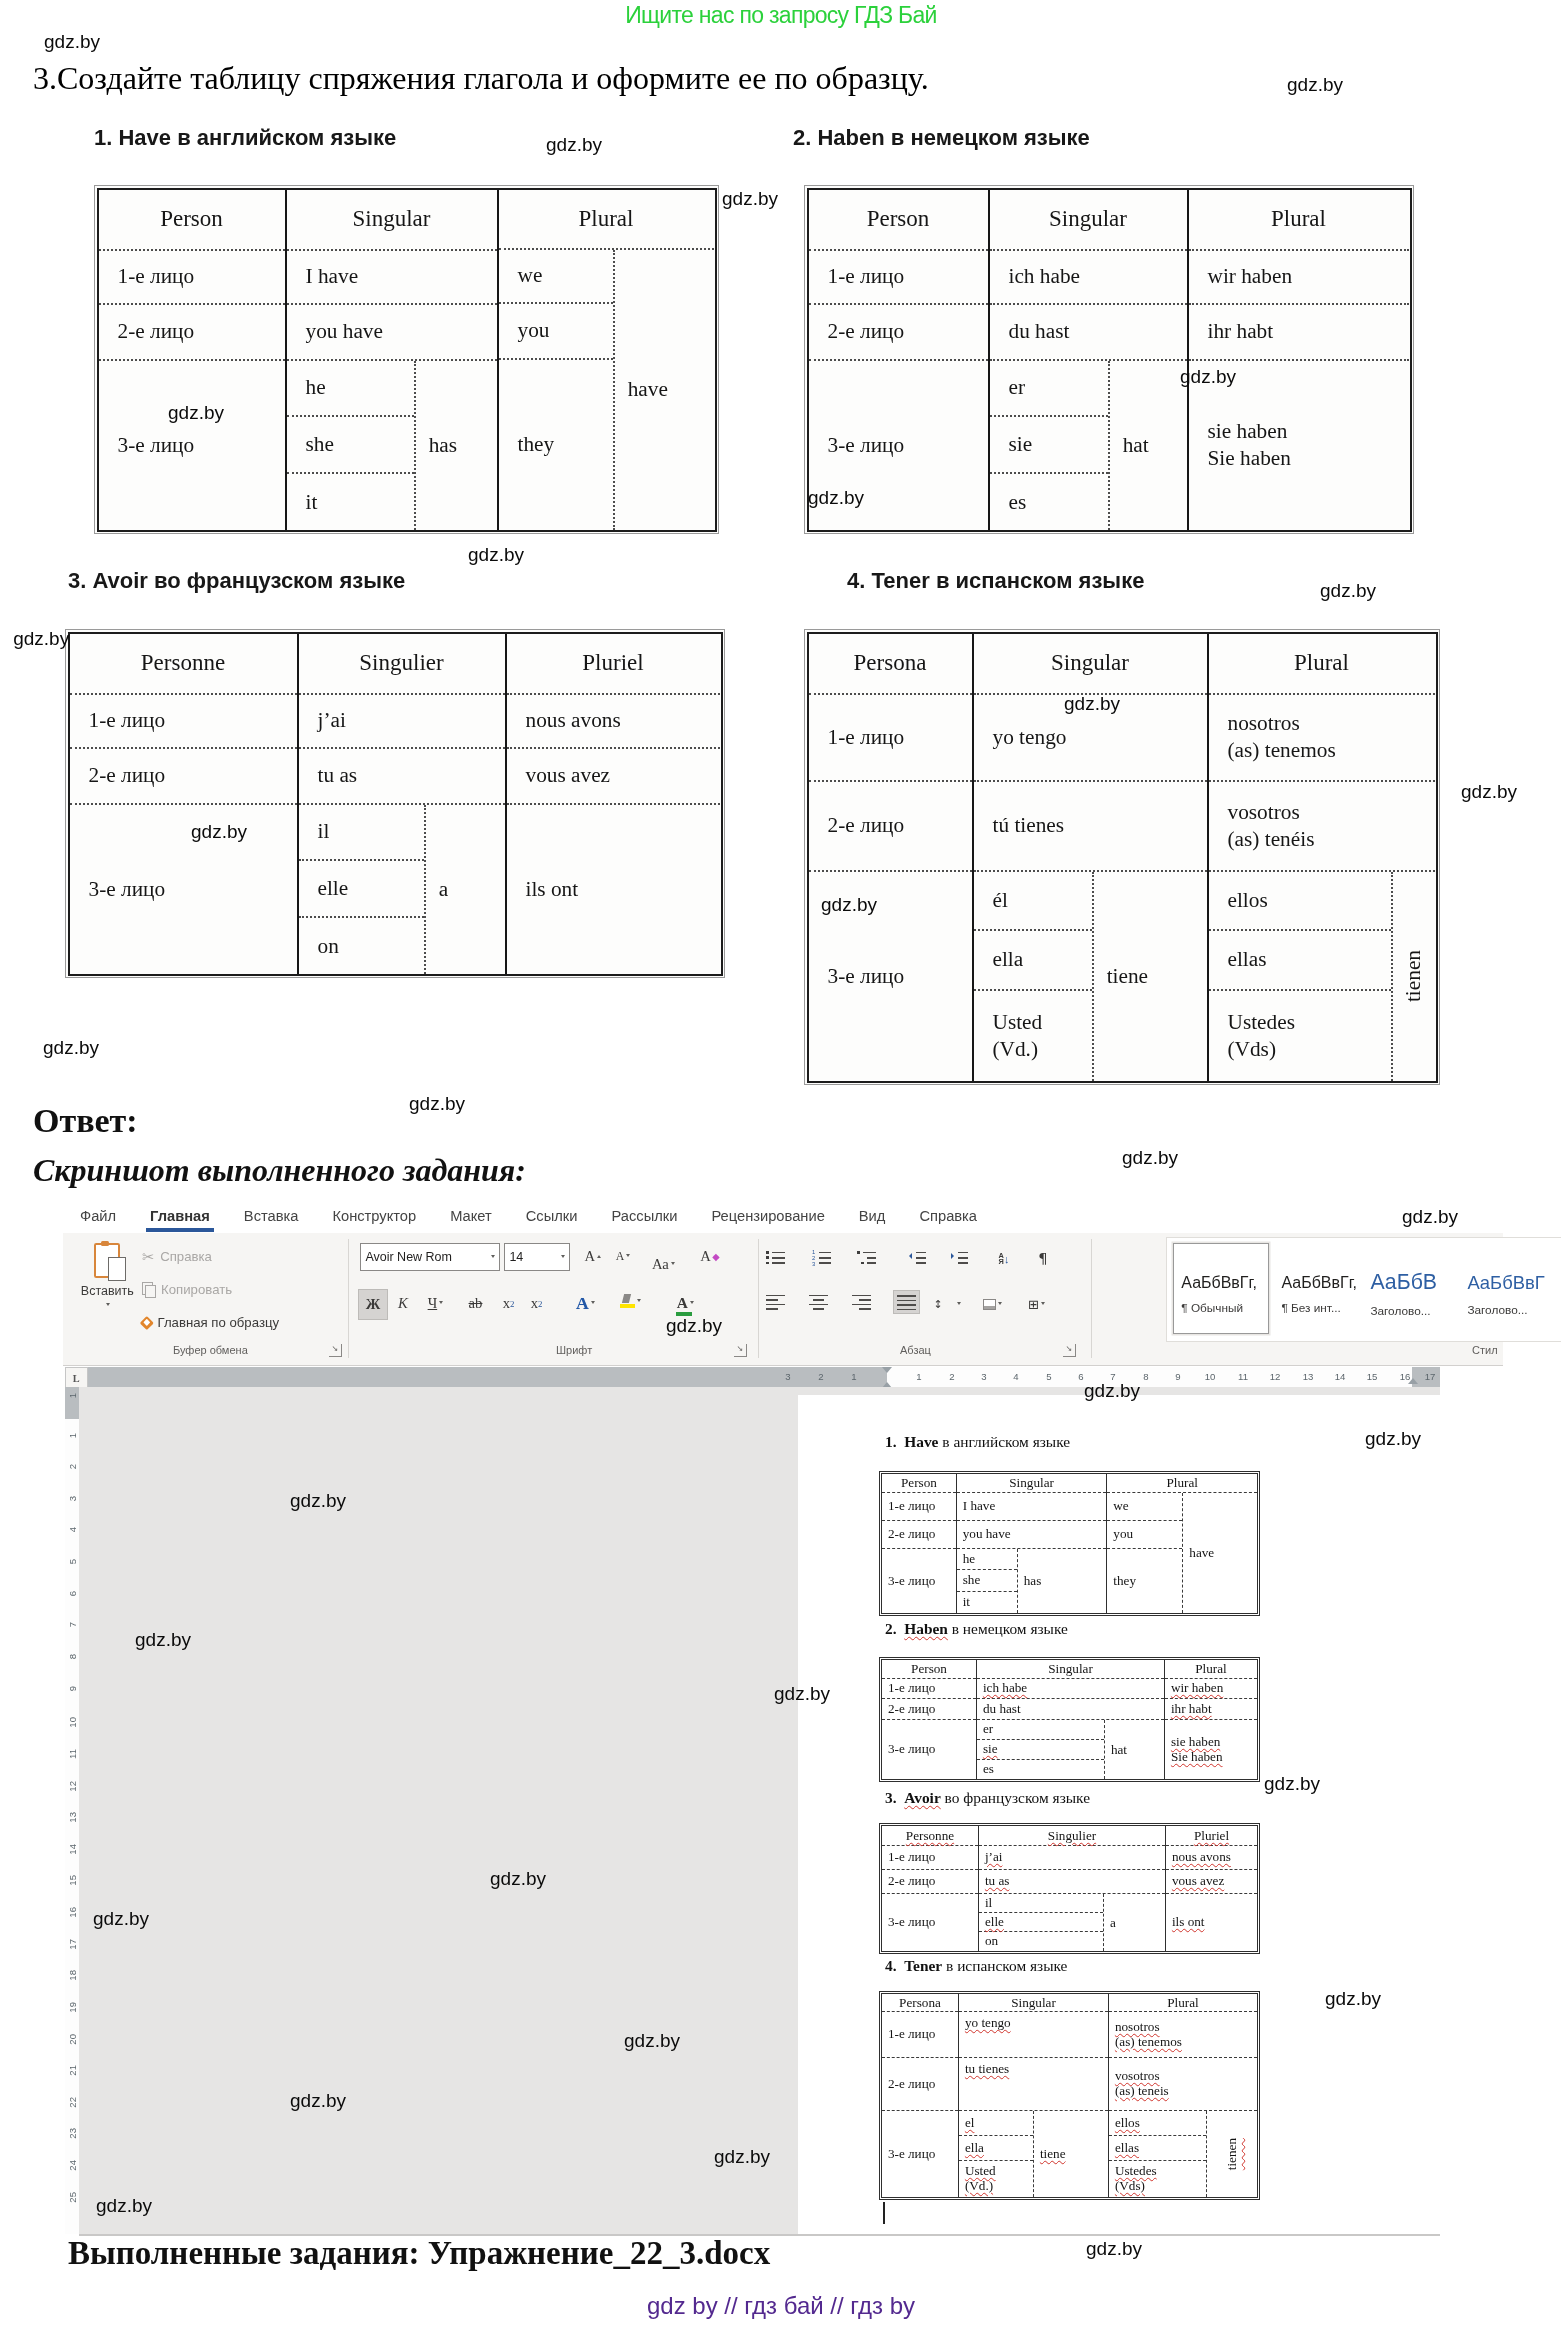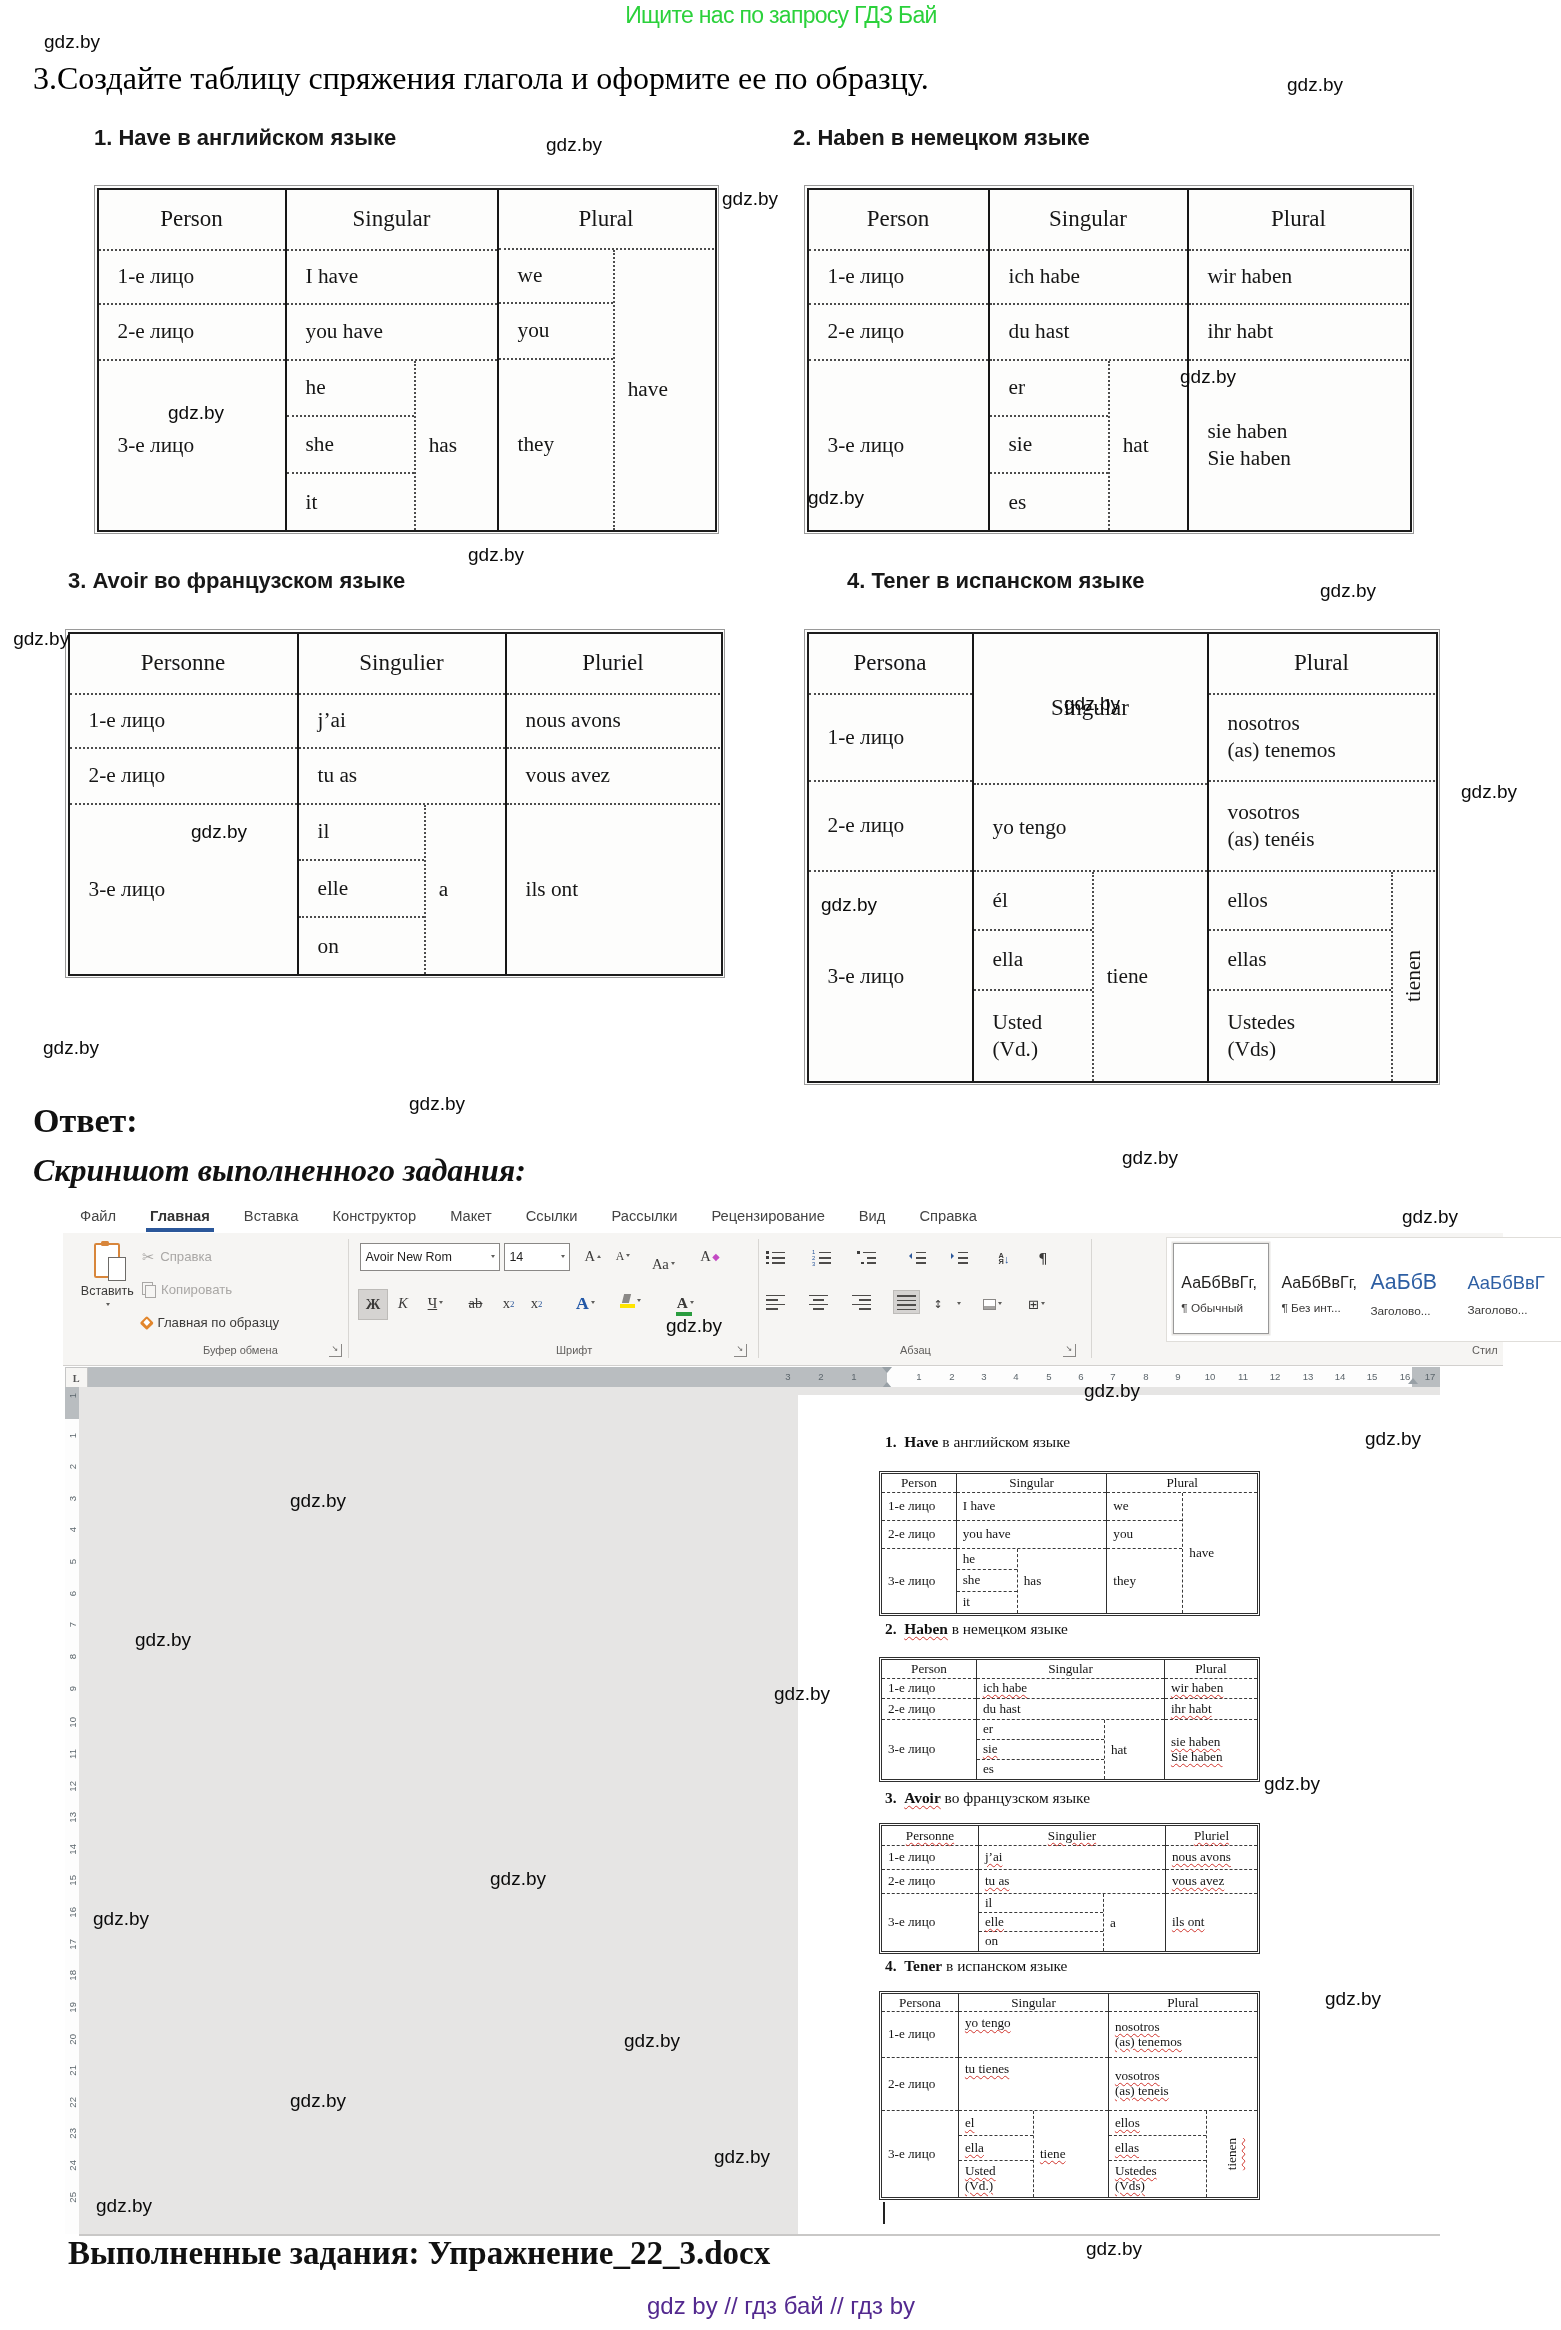--- a/index.html
+++ b/index.html
@@ -254,20 +254,21 @@
  <div class="bt-in">
   <div class="bt-col" style="width:163px">
     <div class="bt-hcell">Persona</div>
     <div class="bt-cell" style="height:87px">1-е лицо</div>
     <div class="bt-cell" style="height:90px">2-е лицо</div>
     <div class="bt-cell last" style="height:209px">3-е лицо</div>
   </div>
   <div class="bt-col bl" style="width:235px">
     <div class="bt-hcell">Singular</div>
     <div class="bt-cell" style="height:87px">yo tengo</div>
+    <div class="bt-cell" style="height:90px">tú tienes</div>
     <div class="bt-split last" style="height:209px">
       <div class="bt-substack" style="width:118px">
         <div class="bt-sub" style="height:59px">él</div>
         <div class="bt-sub" style="height:60px">ella</div>
         <div class="bt-sub last" style="height:90px">Usted
 (Vd.)</div>
       </div>
       <div class="bt-merged dotl">tiene</div>
     </div>
   </div>
@@ -326,21 +327,21 @@
     <span class="copy-ic">
         <i></i>
         <i></i>
       </span>
     <span>Копировать</span>
     </div>
   <div class="smallbtn dark" style="top:82px">
     <span class="paint-ic"></span>
     <span>Главная по образцу</span>
     </div>
-  <div class="glabel" style="left:140px">Буфер обмена</div>
+  <div class="glabel" style="left:110px">Буфер обмена</div>
   <div class="launch" style="left:266px">↘</div>
   <div class="rdiv" style="left:285px"></div>
 
   <div class="combo" style="left:297px;top:10.3px;width:140px">
     <span>Avoir New Rom</span>
       <span class="chev"></span>
     </div>
   <div class="combo" style="left:441px;top:10.3px;width:66px">
     <span>14</span>
       <span class="chev"></span>

